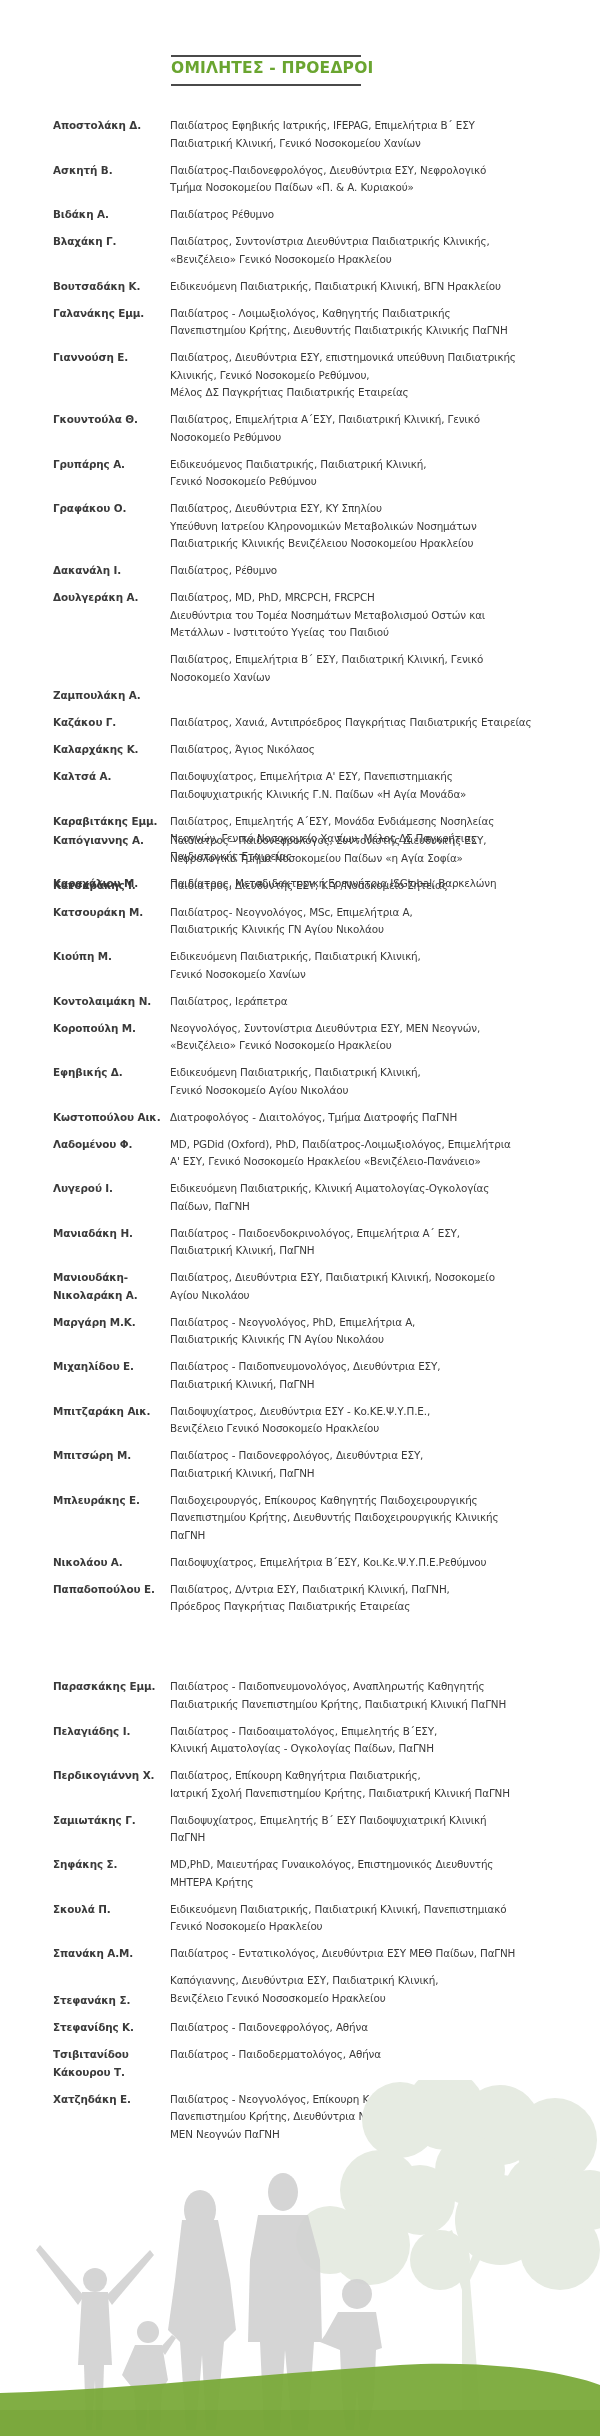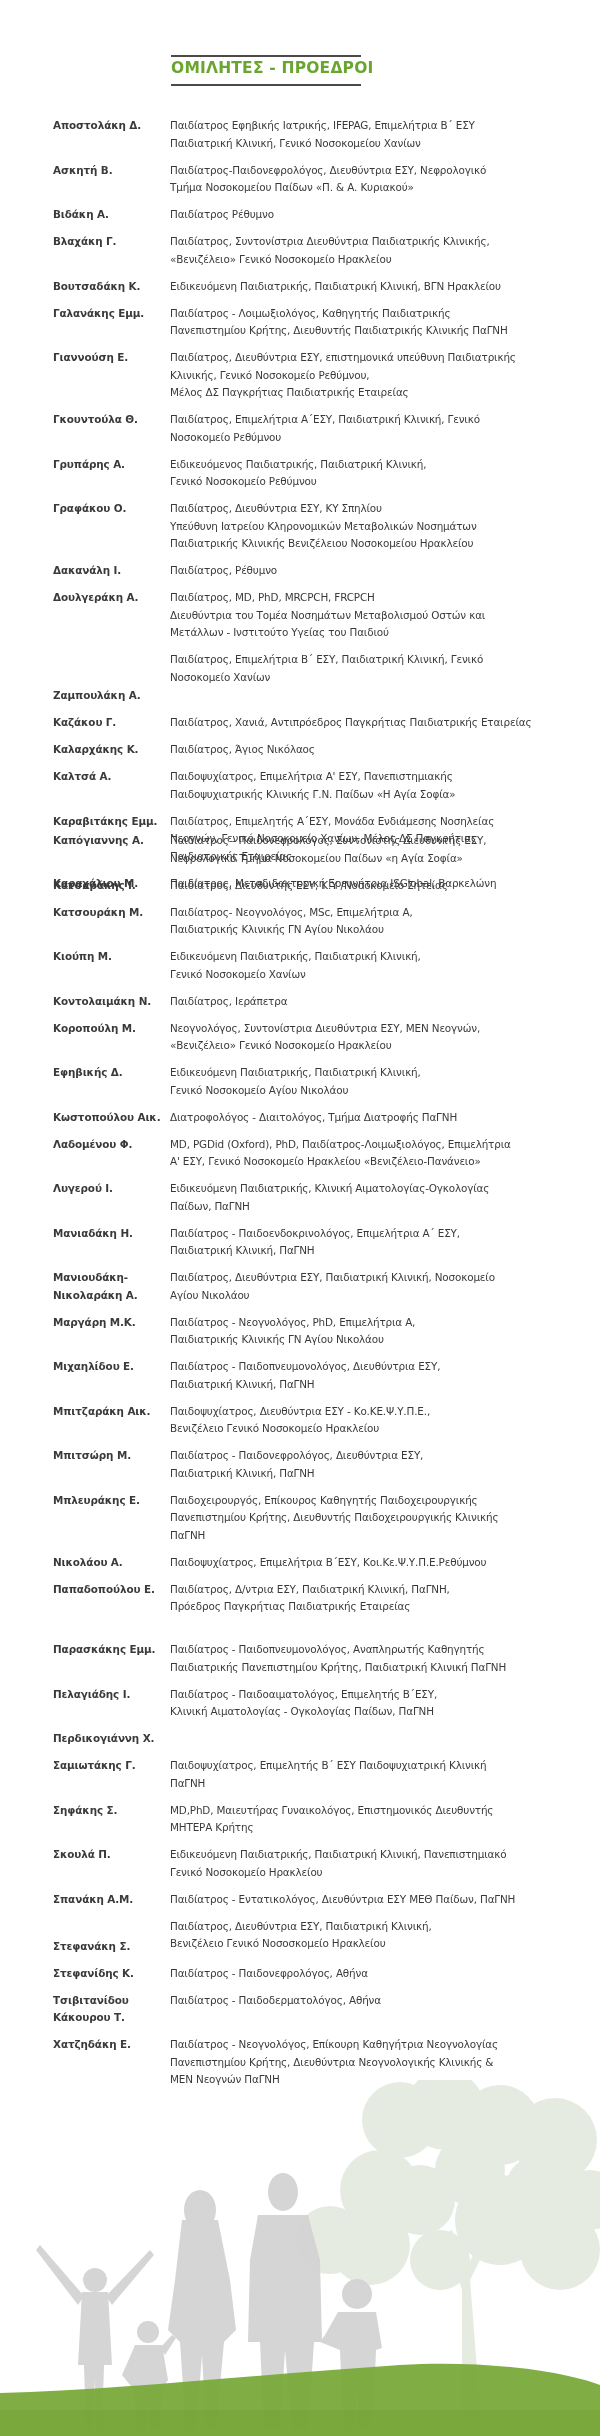--- a/index.html
+++ b/index.html
@@ -22,21 +22,21 @@
   .name {
     width: 117px; flex: 0 0 117px; font-size: 10.4px; line-height: 17.5px;
     font-weight: bold; color: #3a3a3a; letter-spacing: -0.1px;
   }
   .desc {
     flex: 1; font-size: 10.4px; line-height: 17.5px; color: #3a3a3a;
     white-space: pre-line; letter-spacing: -0.15px;
   }
   #s1 { top: 117px; }
   #s2 { top: 832px; }
-  #s3 { top: 1641px; }
+  #s3 { top: 1678px; }
   .illustration { position: absolute; left: 0; top: 2080px; width: 600px; height: 356px; }
 </style>
 </head>
 <body>
 
 <div class="title-block">
   <div class="title">ΟΜΙΛΗΤΕΣ - ΠΡΟΕΔΡΟΙ</div>
 </div>
 
 <div class="section" id="s1">
@@ -109,21 +109,21 @@
       <div class="name" style="white-space: pre-line;">Καζάκου Γ.</div>
       <div class="desc">Παιδίατρος, Χανιά, Αντιπρόεδρος Παγκρήτιας Παιδιατρικής Εταιρείας</div>
     </div>
     <div class="entry">
       <div class="name" style="white-space: pre-line;">Καλαρχάκης Κ.</div>
       <div class="desc">Παιδίατρος, Άγιος Νικόλαος</div>
     </div>
     <div class="entry">
       <div class="name" style="white-space: pre-line;">Καλτσά Α.</div>
       <div class="desc">Παιδοψυχίατρος, Επιμελήτρια Α' ΕΣΥ, Πανεπιστημιακής
-Παιδοψυχιατρικής Κλινικής Γ.Ν. Παίδων «Η Αγία Σοφία»</div>
+Παιδοψυχιατρικής Κλινικής Γ.Ν. Παίδων «Η Αγία Μονάδα»</div>
     </div>
     <div class="entry">
       <div class="name" style="white-space: pre-line;">Καραβιτάκης Εμμ.</div>
       <div class="desc">Παιδίατρος, Επιμελητής Α΄ΕΣΥ, Μονάδα Ενδιάμεσης Νοσηλείας
 Νεογνών, Γενικό Νοσοκομείο Χανίων, Μέλος ΔΣ Παγκρήτιας
 Παιδιατρικής Εταιρείας</div>
     </div>
     <div class="entry">
       <div class="name" style="white-space: pre-line;">Καραχάλιου Μ.</div>
       <div class="desc">Παιδίατρος, Μεταδιδακτορική Ερευνήτρια  ISGlobal, Βαρκελώνη</div>
@@ -230,20 +230,22 @@
       <div class="desc">Παιδίατρος - Παιδοπνευμονολόγος, Αναπληρωτής Καθηγητής
 Παιδιατρικής Πανεπιστημίου Κρήτης, Παιδιατρική Κλινική ΠαΓΝΗ</div>
     </div>
     <div class="entry">
       <div class="name" style="white-space: pre-line;">Πελαγιάδης Ι.</div>
       <div class="desc">Παιδίατρος - Παιδοαιματολόγος, Επιμελητής Β΄ΕΣΥ,
 Κλινική Αιματολογίας - Ογκολογίας Παίδων, ΠαΓΝΗ</div>
     </div>
     <div class="entry">
       <div class="name" style="white-space: pre-line;">Περδικογιάννη Χ.</div>
+      <div class="desc">Παιδίατρος, Επίκουρη Καθηγήτρια Παιδιατρικής,
+Ιατρική Σχολή Πανεπιστημίου Κρήτης, Παιδιατρική Κλινική ΠαΓΝΗ</div>
     </div>
     <div class="entry">
       <div class="name" style="white-space: pre-line;">Σαμιωτάκης Γ.</div>
       <div class="desc">Παιδοψυχίατρος, Επιμελητής Β΄ ΕΣΥ Παιδοψυχιατρική Κλινική
 ΠαΓΝΗ</div>
     </div>
     <div class="entry">
       <div class="name" style="white-space: pre-line;">Σηφάκης Σ.</div>
       <div class="desc">MD,PhD, Μαιευτήρας Γυναικολόγος, Επιστημονικός Διευθυντής
 ΜΗΤΕΡΑ Κρήτης</div>
@@ -252,21 +254,21 @@
       <div class="name" style="white-space: pre-line;">Σκουλά Π.</div>
       <div class="desc">Ειδικευόμενη Παιδιατρικής, Παιδιατρική Κλινική, Πανεπιστημιακό
 Γενικό Νοσοκομείο Ηρακλείου</div>
     </div>
     <div class="entry">
       <div class="name" style="white-space: pre-line;">Σπανάκη Α.Μ.</div>
       <div class="desc">Παιδίατρος - Εντατικολόγος, Διευθύντρια ΕΣΥ ΜΕΘ Παίδων, ΠαΓΝΗ</div>
     </div>
     <div class="entry">
       <div class="name" style="white-space: pre-line; margin-top: 20px;">Στεφανάκη Σ.</div>
-      <div class="desc">Παιδίατρος, Διευθύντρια ΕΣΥ, Παιδιατρική Κλινική,
+      <div class="desc">Καπόγιαννης, Διευθύντρια ΕΣΥ, Παιδιατρική Κλινική,
 Βενιζέλειο Γενικό Νοσοσκομείο Ηρακλείου</div>
     </div>
     <div class="entry">
       <div class="name" style="white-space: pre-line;">Στεφανίδης Κ.</div>
       <div class="desc">Παιδίατρος - Παιδονεφρολόγος, Αθήνα</div>
     </div>
     <div class="entry">
       <div class="name" style="white-space: pre-line;">Τσιβιτανίδου
 Κάκουρου Τ.</div>
       <div class="desc">Παιδίατρος - Παιδοδερματολόγος, Αθήνα</div>

